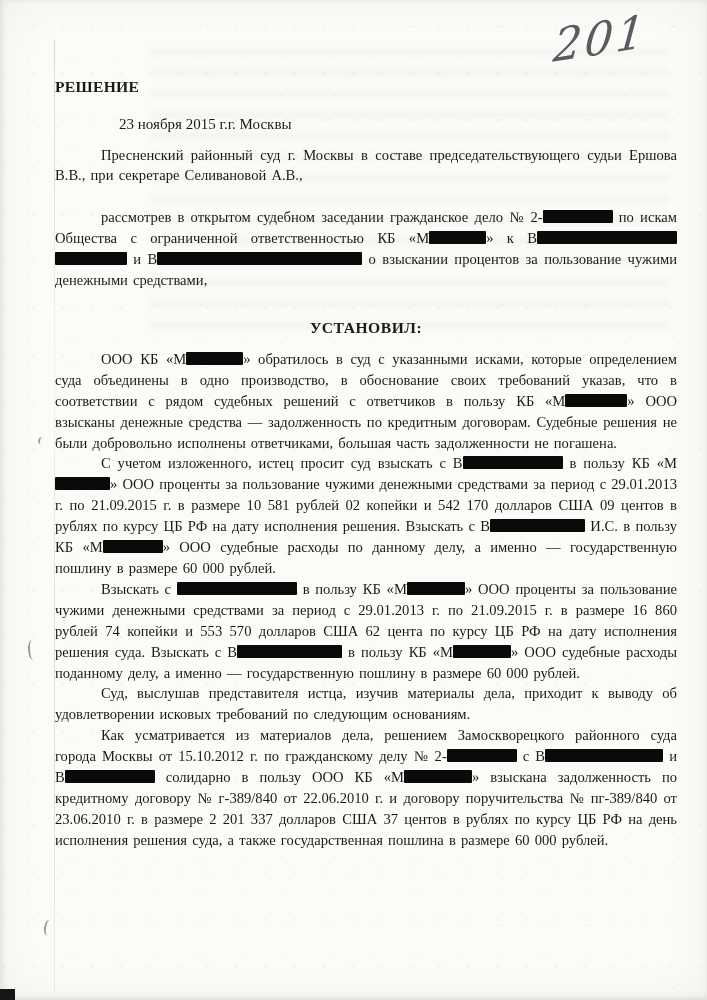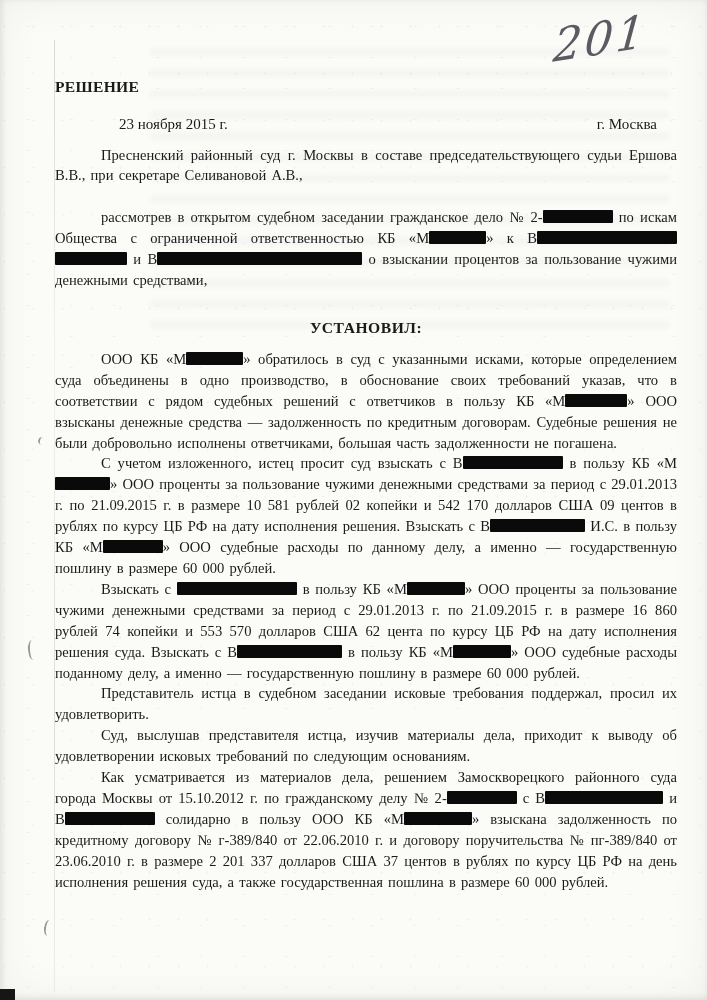--- a/index.html
+++ b/index.html
@@ -54,21 +54,21 @@
     color:#45454d;opacity:.88;
     transform:rotate(-9deg) skewX(-14deg);
   }
 
   .content{position:absolute;left:55px;top:78px;width:622px;}
   .title{
     text-align:left;font-weight:bold;
     font-size:15.6px;line-height:18.5px;letter-spacing:.3px;
   }
   .dateline{
-    display:flex;justify-content:space-between;
+    display:flex;justify-content:flex-start;
     margin-top:19px;padding-left:64px;padding-right:20px;
     font-size:15px;
   }
   .para{
     margin:0;text-align:justify;
     font-size:14.6px;line-height:20.9px;
     text-indent:46px;
     word-spacing:1.5px;
   }
   .intro{margin-top:12px;}
@@ -97,32 +97,31 @@
 
   <div class="handwritten">201</div>
 
   <div class="content">
     <div class="title">
       <div>РЕШЕНИЕ</div>
     </div>
 
     <div class="dateline">
       <span>23 ноября 2015 г.</span>
-      <span>г. Москва</span>
+      <span>г. Москвы</span>
     </div>
 
     <div class="intro">
         <p class="para"><span>Пресненский районный суд г. Москвы в составе председательствующего судьи Ершова В.В., при секретаре Селивановой А.В.,</span></p>
         <p class="para"><span>рассмотрев в открытом судебном заседании гражданское дело № 2-</span><span class="redaction" style="width: 70px;"></span><span> по искам Общества с ограниченной ответственностью КБ «М</span><span class="redaction" style="width: 57px;"></span><span>» к В</span><span class="redaction" style="width: 140px;"></span><span> </span><span class="redaction" style="width: 72px;"></span><span> и В</span><span class="redaction" style="width: 205px;"></span><span> о взыскании процентов за пользование чужими денежными средствами,</span></p>
       </div>
 
     <div class="section-heading">УСТАНОВИЛ:</div>
 
     <div class="body-block">
         <p class="para"><span>ООО КБ «М</span><span class="redaction" style="width: 57px;"></span><span>» обратилось в суд с указанными исками, которые определением суда объединены в одно производство, в обоснование своих требований указав, что в соответствии с рядом судебных решений с ответчиков в пользу КБ «М</span><span class="redaction" style="width: 62px;"></span><span>» ООО взысканы денежные средства — задолженность по кредитным договорам. Судебные решения не были добровольно исполнены ответчиками, большая часть задолженности не погашена.</span></p>
         <p class="para"><span>С учетом изложенного, истец просит суд взыскать с В</span><span class="redaction" style="width: 100px;"></span><span> в пользу КБ «М</span><span class="redaction" style="width: 55px;"></span><span>» ООО проценты за пользование чужими денежными средствами за период с 29.01.2013 г. по 21.09.2015 г. в размере 10 581 рублей 02 копейки и 542 170 долларов США 09 центов в рублях по курсу ЦБ РФ на дату исполнения решения. Взыскать с В</span><span class="redaction" style="width: 95px;"></span><span> И.С. в пользу КБ «М</span><span class="redaction" style="width: 60px;"></span><span>» ООО судебные расходы по данному делу, а именно — государственную пошлину в размере 60 000 рублей.</span></p>
         <p class="para"><span>Взыскать с </span><span class="redaction" style="width: 120px;"></span><span> в пользу КБ «М</span><span class="redaction" style="width: 58px;"></span><span>» ООО проценты за пользование чужими денежными средствами за период с 29.01.2013 г. по 21.09.2015 г. в размере 16 860 рублей 74 копейки и 553 570 долларов США 62 цента по курсу ЦБ РФ на дату исполнения решения суда. Взыскать с В</span><span class="redaction" style="width: 105px;"></span><span> в пользу КБ «М</span><span class="redaction" style="width: 58px;"></span><span>» ООО судебные расходы поданному делу, а именно — государственную пошлину в размере 60 000 рублей.</span></p>
-        <p class="para"><span>Представитель истца в судебном заседании исковые требования поддержал, просил их удовлетворить.</span></p>
         <p class="para"><span>Суд, выслушав представителя истца, изучив материалы дела, приходит к выводу об удовлетворении исковых требований по следующим основаниям.</span></p>
         <p class="para"><span>Как усматривается из материалов дела, решением Замоскворецкого районного суда города Москвы от 15.10.2012 г. по гражданскому делу № 2-</span><span class="redaction" style="width: 70px;"></span><span> с В</span><span class="redaction" style="width: 118px;"></span><span> и В</span><span class="redaction" style="width: 90px;"></span><span> солидарно в пользу ООО КБ «М</span><span class="redaction" style="width: 68px;"></span><span>» взыскана задолженность по кредитному договору № г-389/840 от 22.06.2010 г. и договору поручительства № пг-389/840 от 23.06.2010 г. в размере 2 201 337 долларов США 37 центов в рублях по курсу ЦБ РФ на день исполнения решения суда, а также государственная пошлина в размере 60 000 рублей.</span></p>
       </div>
   </div>
 </div>
 
 </body></html>

